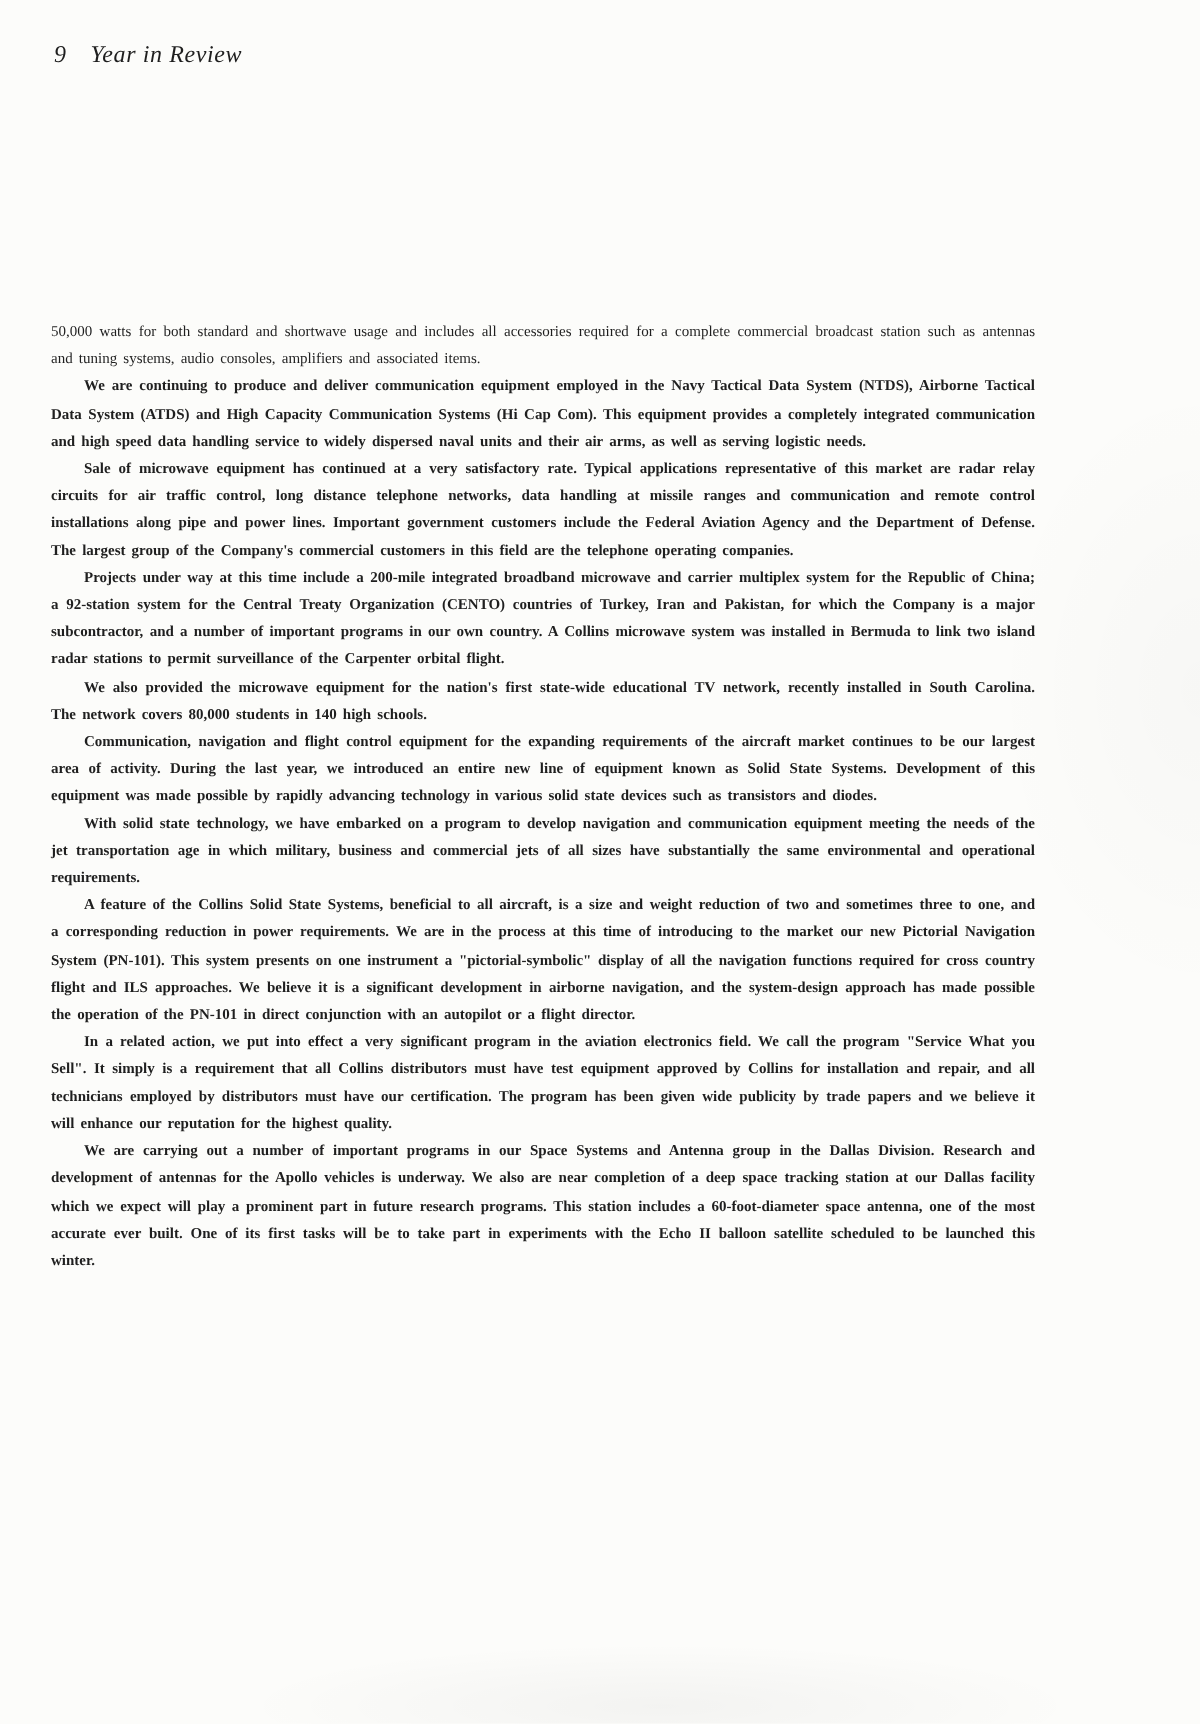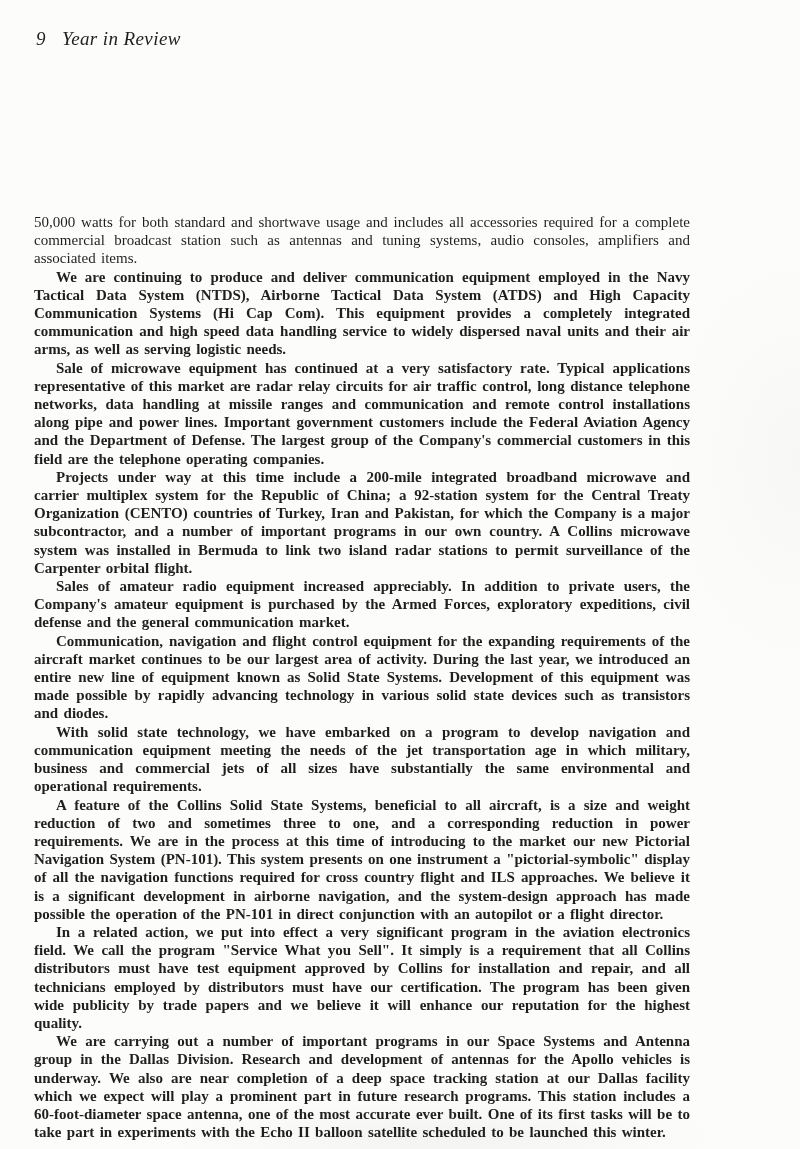--- a/index.html
+++ b/index.html
@@ -22,35 +22,35 @@
     
     background:
       radial-gradient(ellipse 400px 60px at 55% 99%, rgba(0,0,0,0.035), rgba(0,0,0,0) 70%),
       radial-gradient(ellipse 200px 300px at 100% 40%, rgba(0,0,0,0.02), rgba(0,0,0,0) 70%),
       #fcfcfa;
   }
   .running-head {
     position: absolute;
     top: 28px;
     left: 36px;
-    font-size: 19px;
+    font-size: 16px;
     font-style: italic;
     letter-spacing: 0.4px;
     white-space: nowrap;
   }
   .running-head .pagenum {
     font-style: italic;
     margin-right: 16px;
   }
   .body-text {
     position: absolute;
     top: 213px;
     left: 34px;
     width: 656px;
-    font-size: 15px;
+    font-size: 10px;
     line-height: 18.2px;
     text-align: justify;
     word-spacing: 1.6px;
   }
   .body-text p {
     margin: 0;
   }
   .body-text p.indent {
     text-indent: 22px;
     font-weight: bold;
@@ -63,21 +63,21 @@
 
   <div class="running-head">
     <span class="pagenum">9</span><span>Year in Review</span>
   </div>
 
   <div class="body-text">
     <p>50,000 watts for both standard and shortwave usage and includes all accessories required for a complete commercial broadcast station such as antennas and tuning systems, audio consoles, amplifiers and associated items.</p>
     <p class="indent">We are continuing to produce and deliver communication equipment employed in the Navy Tactical Data System (NTDS), Airborne Tactical Data System (ATDS) and High Capacity Communication Systems (Hi Cap Com). This equipment provides a completely integrated communication and high speed data handling service to widely dispersed naval units and their air arms, as well as serving logistic needs.</p>
     <p class="indent">Sale of microwave equipment has continued at a very satisfactory rate. Typical applications representative of this market are radar relay circuits for air traffic control, long distance telephone networks, data handling at missile ranges and communication and remote control installations along pipe and power lines. Important government customers include the Federal Aviation Agency and the Department of Defense. The largest group of the Company's commercial customers in this field are the telephone operating companies.</p>
     <p class="indent">Projects under way at this time include a 200-mile integrated broadband microwave and carrier multiplex system for the Republic of China; a 92-station system for the Central Treaty Organization (CENTO) countries of Turkey, Iran and Pakistan, for which the Company is a major subcontractor, and a number of important programs in our own country. A Collins microwave system was installed in Bermuda to link two island radar stations to permit surveillance of the Carpenter orbital flight.</p>
-    <p class="indent">Sales of amateur radio equipment increased appreciably. In addition to private users, the Company's amateur equipment is purchased by the Armed Forces, exploratory expeditions, civil defense and the general communication market.</p>
+    <p class="indent">We also provided the microwave equipment for the nation's first state-wide educational TV network, recently installed in South Carolina. The network covers 80,000 students in 140 high schools.</p>
     <p class="indent">Communication, navigation and flight control equipment for the expanding requirements of the aircraft market continues to be our largest area of activity. During the last year, we introduced an entire new line of equipment known as Solid State Systems. Development of this equipment was made possible by rapidly advancing technology in various solid state devices such as transistors and diodes.</p>
     <p class="indent">With solid state technology, we have embarked on a program to develop navigation and communication equipment meeting the needs of the jet transportation age in which military, business and commercial jets of all sizes have substantially the same environmental and operational requirements.</p>
     <p class="indent">A feature of the Collins Solid State Systems, beneficial to all aircraft, is a size and weight reduction of two and sometimes three to one, and a corresponding reduction in power requirements. We are in the process at this time of introducing to the market our new Pictorial Navigation System (PN-101). This system presents on one instrument a "pictorial-symbolic" display of all the navigation functions required for cross country flight and ILS approaches. We believe it is a significant development in airborne navigation, and the system-design approach has made possible the operation of the PN-101 in direct conjunction with an autopilot or a flight director.</p>
     <p class="indent">In a related action, we put into effect a very significant program in the aviation electronics field. We call the program "Service What you Sell". It simply is a requirement that all Collins distributors must have test equipment approved by Collins for installation and repair, and all technicians employed by distributors must have our certification. The program has been given wide publicity by trade papers and we believe it will enhance our reputation for the highest quality.</p>
     <p class="indent">We are carrying out a number of important programs in our Space Systems and Antenna group in the Dallas Division. Research and development of antennas for the Apollo vehicles is underway. We also are near completion of a deep space tracking station at our Dallas facility which we expect will play a prominent part in future research programs. This station includes a 60-foot-diameter space antenna, one of the most accurate ever built. One of its first tasks will be to take part in experiments with the Echo II balloon satellite scheduled to be launched this winter.</p>
   </div>
 
 </div>
 
 </body></html>

